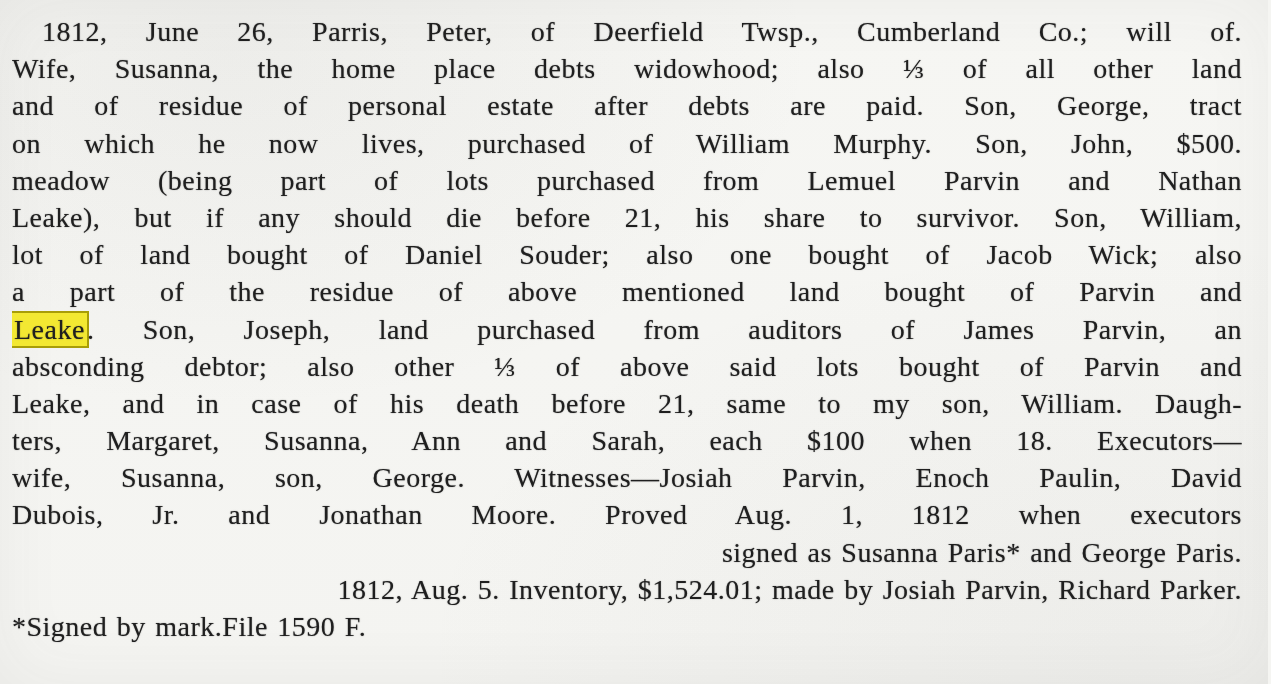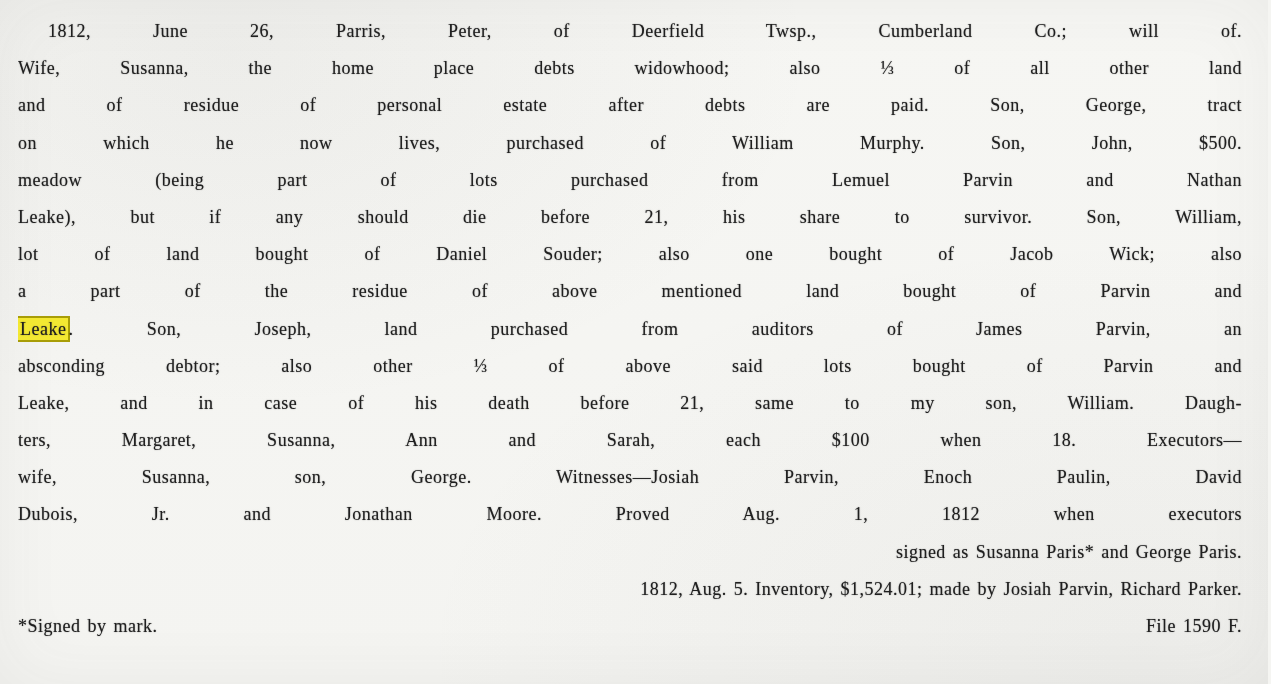--- a/index.html
+++ b/index.html
@@ -11,28 +11,28 @@
     height: 684px;
     overflow: hidden;
     background: #f5f5f2;
     font-family: "Liberation Serif", "DejaVu Serif", serif;
   }
   .scan-page {
     position: relative;
     width: 1268px;
     height: 684px;
     box-sizing: border-box;
-    padding: 13px 26px 0 18px;
+    padding: 13px 26px 0 12px;
     background:
       radial-gradient(ellipse at 18% 8%, rgba(120,120,118,0.07), rgba(0,0,0,0) 40%),
       radial-gradient(ellipse at 90% 95%, rgba(120,120,118,0.06), rgba(0,0,0,0) 45%),
       linear-gradient(#f6f6f3, #f4f4f1);
     box-shadow: inset 0 0 70px rgba(70,70,65,0.06);
     color: #1f1f1f;
-    font-size: 18px;
+    font-size: 28px;
     letter-spacing: 0.5px;
     word-spacing: 2px;
     text-shadow: 0 0 1.2px rgba(25,25,25,0.55);
   }
   .line {
     height: 37.2px;
     line-height: 37.2px;
     white-space: nowrap;
     text-align: right;
   }
@@ -45,21 +45,21 @@
   .line.indent {
     text-indent: 30px;
   }
   .hl {
     background: #f3e832;
     box-shadow: 0 0 0 2px #a89d07;
     padding: 1px 2px;
   }
   .footer-line {
     display: flex;
-    justify-content: space-between;
+    justify-content: flex-start;
     align-items: baseline;
     height: 37.2px;
     line-height: 37.2px;
   }
 </style>
 </head>
 <body>
 
 <div class="scan-page">
   <div>

